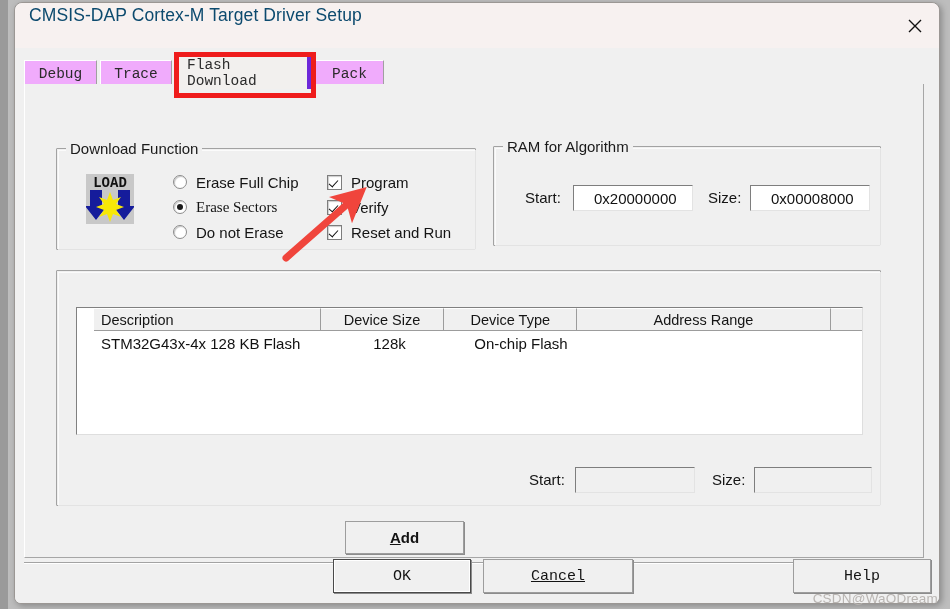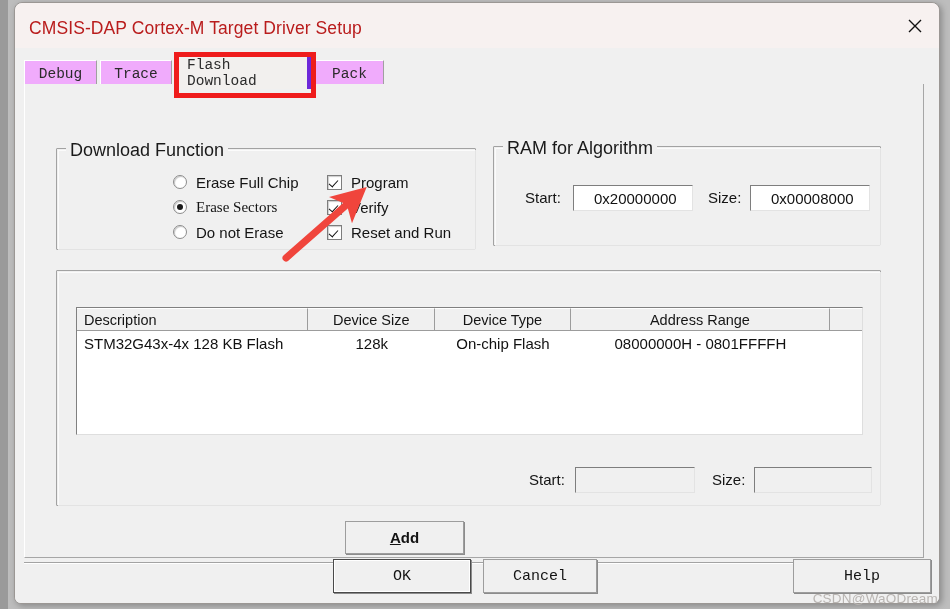--- a/index.html
+++ b/index.html
@@ -40,23 +40,23 @@
     position: absolute;
     left: 0; top: 0;
     width: 100%;
     height: 45px;
     background: #f7f1f0;
     border-radius: 7px 7px 0 0;
   }
   #title-text {
     position: absolute;
     left: 14px;
-    top: 15px;
+    top: 2px;
     font-size: 17.5px;
-    color: #b91c1c;
+    color: #0c4a6e;
     letter-spacing: 0.1px;
     white-space: nowrap;
   }
   #close-btn {
     position: absolute;
     right: 0px;
     top: 0px;
     width: 48px;
     height: 45px;
     display: flex;
@@ -156,21 +156,21 @@
     height: 100%;
     box-sizing: border-box;
     opacity: 0.7;
   }
   .group-title {
     position: absolute;
     top: -9px;
     left: 9px;
     background: #f0f0f0;
     padding: 0 4px;
-    font-size: 18px;
+    font-size: 15px;
     color: #1a1a1a;
     z-index: 2;
     white-space: nowrap;
   }
 
   #grp-download { left: 31px; top: 64px; width: 420px; height: 102px; }
   #grp-ram      { left: 468px; top: 62px; width: 388px; height: 100px; }
   #grp-prog     { left: 31px; top: 186px; width: 825px; height: 236px; }
 
   
@@ -275,20 +275,21 @@
     top: 36px;
     width: 787px;
     height: 128px;
     background: #ffffff;
     border-top: 1.6px solid #808080;
     border-left: 1.6px solid #808080;
     border-right: 1px solid #dedede;
     border-bottom: 1px solid #dedede;
     box-sizing: border-box;
     overflow: hidden;
+    padding-left: 17px;
   }
   #table-head {
     display: flex;
     height: 23px;
     background: #f0f0f0;
   }
   .th {
     border-right: 1px solid #9c9c9c;
     border-bottom: 1px solid #9c9c9c;
     border-top: 1px solid #ffffff;
@@ -409,20 +410,28 @@
           <span>Pack</span>
         </div>
         <div id="tab-highlight"></div>
       </div>
 
       <div id="page">
 
         <div class="group" id="grp-download">
           <div class="group-title">Download Function</div>
 
+          <div id="load-icon">
+            <div class="word">LOAD</div>
+            <svg width="48" height="34" viewBox="0 0 48 34" style="position:absolute;left:0;top:16px;">
+              <polygon points="4,0 16,0 16,16 21,16 10,30 -1,16 4,16" fill="#151c9b"></polygon>
+              <polygon points="32,0 44,0 44,16 49,16 38,30 27,16 32,16" fill="#151c9b"></polygon>
+              <polygon points="24,2 27,10 35,7 30,14 38,17 30,20 35,27 27,24 24,32 21,24 13,27 18,20 10,17 18,14 13,7 21,10" fill="#f7e807"></polygon>
+            </svg>
+          </div>
 
           <div class="radio-row" style="left:116px;top:22px;">
             <span class="radio"></span>
             <span class="ctl-label">Erase Full Chip</span>
           </div>
           <div class="radio-row" style="left:116px;top:47px;font-family:Liberation Serif, serif;">
             <span class="radio on"></span>
             <span class="ctl-label">Erase Sectors</span>
           </div>
           <div class="radio-row" style="left:116px;top:72px;">
@@ -465,21 +474,20 @@
               <div class="th first" style="width:232px;">Description</div>
               <div class="th" style="width:127px;">Device Size</div>
               <div class="th" style="width:136px;">Device Type</div>
               <div class="th" style="width:260px;">Address Range</div>
               <div class="th" style="width:32px;border-right:none;"></div>
             </div>
             <div class="tr">
               <div class="td first" style="width:232px;">STM32G43x-4x 128 KB Flash</div>
               <div class="td" style="width:127px;">128k</div>
               <div class="td" style="width:136px;">On-chip Flash</div>
-              <div class="td" style="width:260px;">08000000H - 0801FFFFH</div>
               <div class="td" style="width:32px;"></div>
             </div>
           </div>
 
           <div class="field-label" style="left:472px;top:200px;">Start:</div>
           <div class="textbox empty" style="left:518px;top:196px;width:120px;height:26px;">
             <span></span>
           </div>
           <div class="field-label" style="left:655px;top:200px;">Size:</div>
           <div class="textbox empty" style="left:697px;top:196px;width:118px;height:26px;">
@@ -491,21 +499,21 @@
           <span><span class="accel">A</span><span>dd</span></span>
         </div>
 
       </div>
 
       <div id="bottom-sep"></div>
 
       <div class="btn mono default" style="left:318px;top:511px;width:138px;height:34px;">
         <span>OK</span>
       </div>
-      <div class="btn mono" style="left:468px;top:511px;width:114px;height:34px;">
+      <div class="btn mono" style="left:468px;top:511px;width:150px;height:34px;text-decoration:underline;">
         <span>Cancel</span>
       </div>
       <div class="btn mono" style="left:778px;top:511px;width:138px;height:34px;">
         <span>Help</span>
       </div>
 
     </div>
 
   </div>
 

